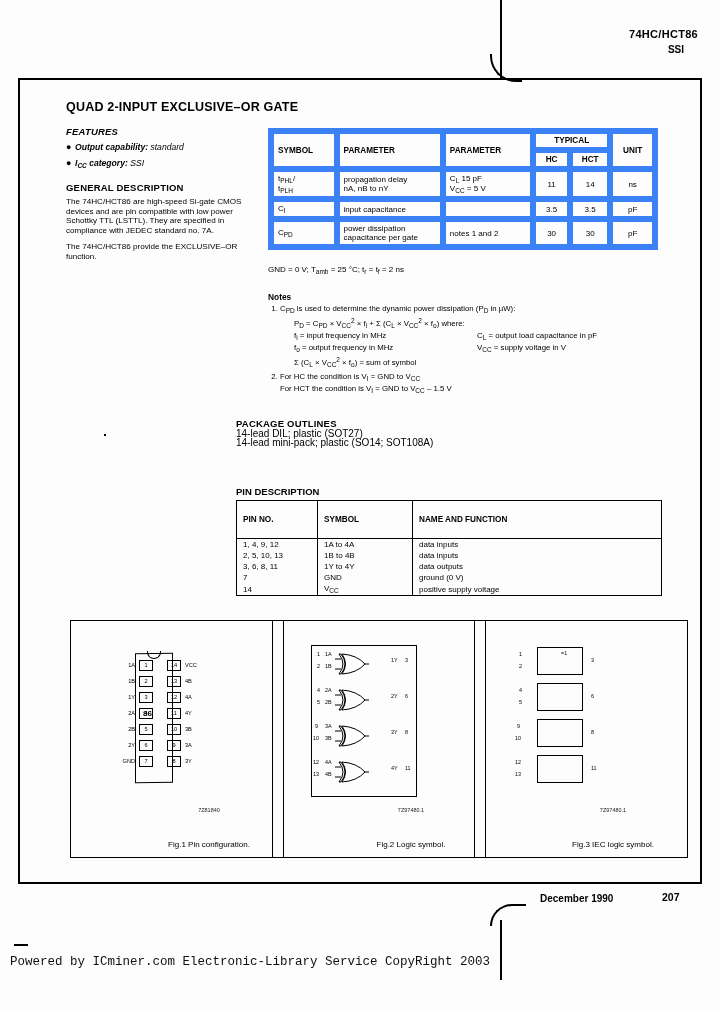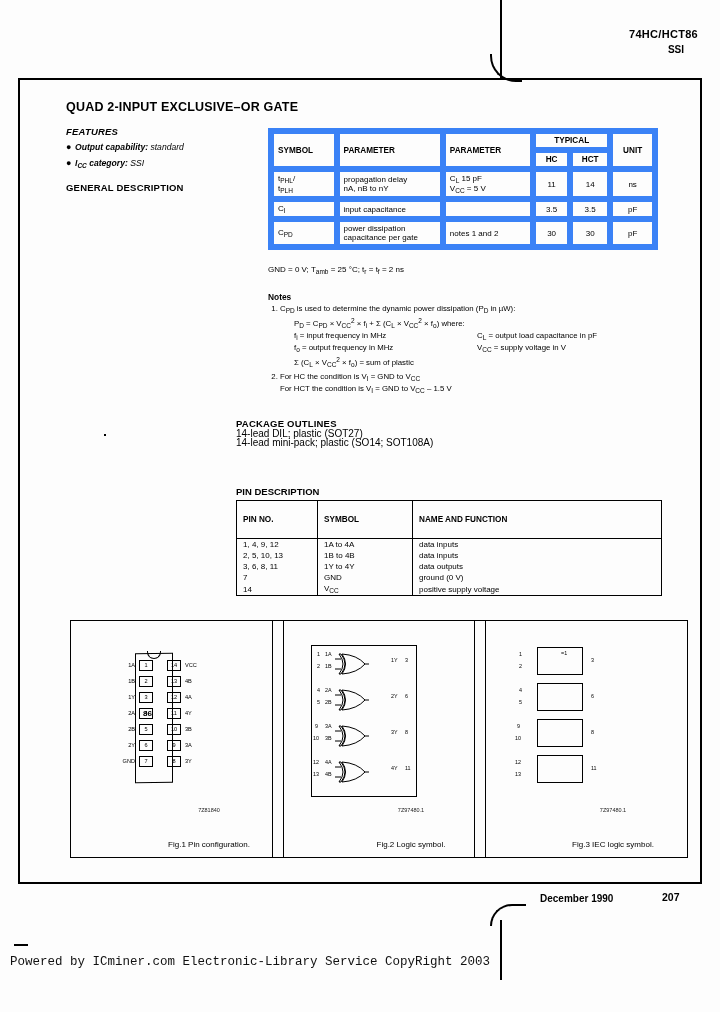--- a/index.html
+++ b/index.html
@@ -132,20 +132,22 @@
     </div>
     <div class="bullet-row">
       <span class="bullet">●</span>
       <span><span class="b-strong">I</span><span class="b-strong sub">CC</span><span class="b-strong"> category:</span><span> SSI</span></span>
     </div>
   </div>
 
   <div class="gen-desc">
     <div class="sec-h">GENERAL DESCRIPTION</div>
     <div class="gen-body">
+      <p>The 74HC/HCT86 are high-speed Si-gate CMOS devices and are pin compatible with low power Schottky TTL (LSTTL). They are specified in compliance with JEDEC standard no. 7A.</p>
+      <p>The 74HC/HCT86 provide the EXCLUSIVE–OR function.</p>
     </div>
   </div>
 
   <table class="ptable">
     <tbody>
         <tr>
       <td class="hd" rowspan="2" style="width:62px">SYMBOL</td>
       <td class="hd" rowspan="2" style="width:118px">PARAMETER</td>
       <td class="hd" rowspan="2" style="width:92px">PARAMETER</td>
       <td class="hd ctr" colspan="2">TYPICAL</td>
@@ -203,21 +205,21 @@
     <ol>
       <li>
         <span>C</span><span class="sub">PD</span><span> is used to determine the dynamic power dissipation (P</span><span class="sub">D</span><span> in µW):</span>
         <span class="ind">
           <span>P</span><span class="sub">D</span><span> = C</span><span class="sub">PD</span><span> × V</span><span class="sub">CC</span><span class="sup">2</span><span> × f</span><span class="sub">i</span><span> + Σ (C</span><span class="sub">L</span><span> × V</span><span class="sub">CC</span><span class="sup">2</span><span> × f</span><span class="sub">o</span><span>) where:</span>
         </span>
         <span class="ind two-col">
           <div>
             <div><span>f</span><span class="sub">i</span><span> = input frequency in MHz</span></div>
             <div><span>f</span><span class="sub">o</span><span> = output frequency in MHz</span></div>
-            <div><span>Σ (C</span><span class="sub">L</span><span> × V</span><span class="sub">CC</span><span class="sup">2</span><span> × f</span><span class="sub">o</span><span>) = sum of plastic</span></div>
+            <div><span>Σ (C</span><span class="sub">L</span><span> × V</span><span class="sub">CC</span><span class="sup">2</span><span> × f</span><span class="sub">o</span><span>) = sum of symbol</span></div>
           </div>
           <div>
             <div><span>C</span><span class="sub">L</span><span> = output load capacitance in pF</span></div>
             <div><span>V</span><span class="sub">CC</span><span> = supply voltage in V</span></div>
           </div>
         </span>
       </li>
       <li>
         <span>For HC the condition is V</span><span class="sub">I</span><span> = GND to V</span><span class="sub">CC</span>
         <span class="ind" style="padding-left:0"><span>For HCT the condition is V</span><span class="sub">I</span><span> = GND to V</span><span class="sub">CC</span><span> – 1.5 V</span></span>

